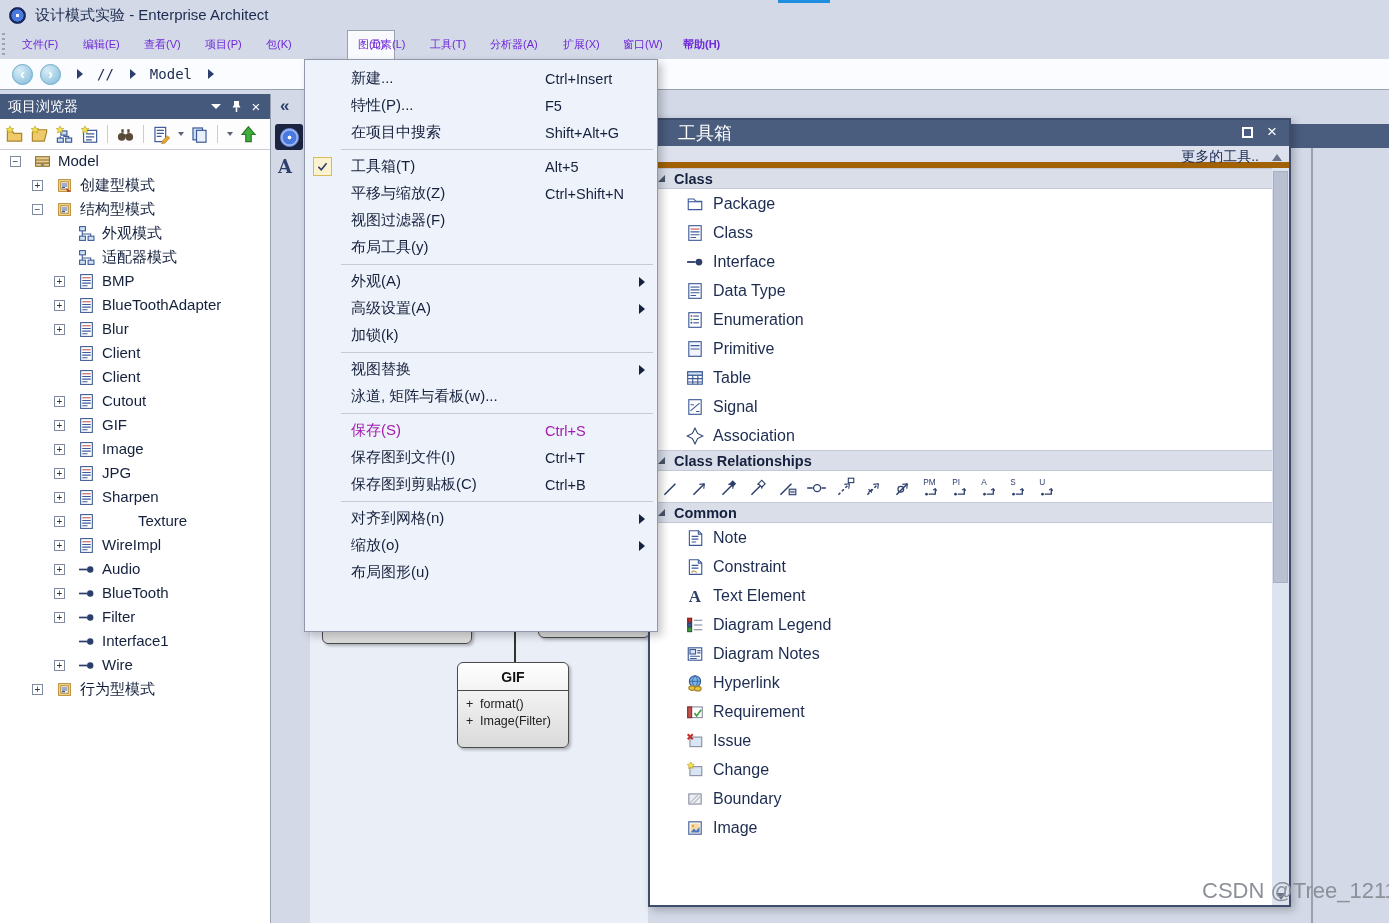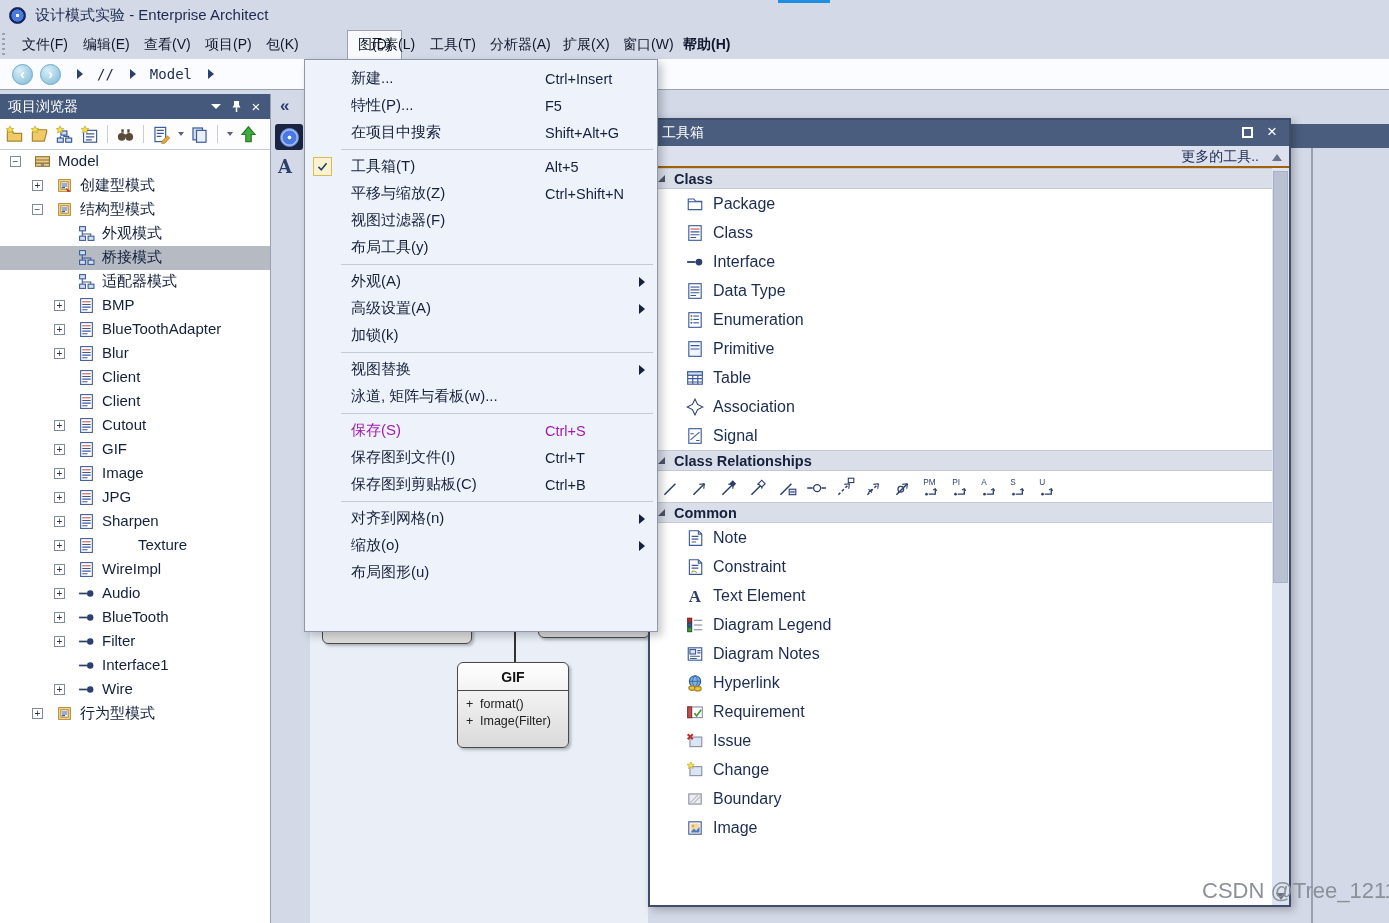--- a/index.html
+++ b/index.html
@@ -9,21 +9,21 @@
 
   
   #titlebar { left:0; top:0; width:1389px; height:30px; background:#d3d9e7; display:flex; align-items:center; }
   #app-logo { width:17px; height:17px; border-radius:50%; margin-left:9px;
     background:radial-gradient(circle at 50% 50%, #ffffff 0 15%, #4a7ae0 18% 55%, #16275a 60% 100%); border:1px solid #16275a; }
   #app-title { margin-left:9px; font-size:15px; color:#1b2a4e; }
   #top-accent { left:778px; top:0; width:52px; height:3px; }
 
   
   #menubar { left:0; top:30px; width:1389px; height:29px; background:#d3d9e7; }
-  .menu-root { position:absolute; top:0; height:29px; line-height:29px; padding:0 10px; font-size:14px; color:#0f172a; cursor:default; }
+  .menu-root { position:absolute; top:0; height:29px; line-height:29px; padding:0 10px; font-size:11px; color:#6d28d9; cursor:default; }
   .menu-root.open { background:#f8fafd; border:1px solid #9aa2b2; border-bottom:none; line-height:27px;margin-left:44px; }
   #drag-dots { left:2px; top:33px; width:5px; height:22px;
     background:repeating-linear-gradient(#9aa2b4 0 2px, transparent 2px 5px); width:3px; }
 
   
   #toolbar { left:0; top:59px; width:1389px; height:31px; background:#fbfcff; border-bottom:1px solid #9aa2b2; display:flex; align-items:center; }
   .navbtn { width:21px; height:21px; border-radius:50%; border:1px solid #69a8c8; color:#fff; font-weight:bold;
     background:radial-gradient(circle at 35% 30%, #d8eef8, #7fb8d8); display:flex; align-items:center; justify-content:center; font-size:14px; }
   #nav-back { margin-left:12px; } #nav-fwd { margin-left:7px; }
   .tri-r { width:0; height:0; border-left:6px solid #2c3e6b; border-top:5px solid transparent; border-bottom:5px solid transparent; display:inline-block; }
@@ -61,24 +61,24 @@
   #connector { position:absolute; width:1.5px; background:#333; }
   #gif-box { display:flex; flex-direction:column; }
   #gif-title { height:28px; border-bottom:1px solid #4a4a4a; display:flex; align-items:center; justify-content:center; font-weight:bold; font-size:14px; color:#111; }
   #gif-members { padding:5px 0 0 8px; }
   .member { font-size:12.5px; color:#222; line-height:17px; display:flex; }
   .member .vis { width:14px; }
 
   
   #toolbox { left:648px; top:118px; width:643px; height:789px; border:2px solid #3d4d6b; background:#fff; z-index:30; box-shadow:3px 3px 8px rgba(0,0,0,.25); }
   #tb-titlebar { height:26px; background:#4a5d7e; position:relative; display:flex; align-items:center; }
-  #tb-title { color:#fff; font-size:14px; margin-left:12px; }
+  #tb-title { color:#fff; font-size:18px; margin-left:28px; }
   #tb-max { position:absolute; right:36px; top:7px; width:11px; height:11px; border:2px solid #fff; }
   #tb-close { position:absolute; right:12px; top:2px; color:#fff; font-size:17px; }
-  #tb-more { height:22px; background:#dce1ed; border-bottom:2px solid #a16207; position:relative;text-align:center; }
+  #tb-more { height:22px; background:#dce1ed; border-bottom:6px solid #a16207; position:relative;text-align:center; }
   #tb-more-label { position:absolute; right:30px; top:2px; font-size:14px; color:#1c2b50; }
   #tb-scroll-up { position:absolute; right:7px; top:8px; width:0; height:0; border-bottom:7px solid #6a7388; border-left:5px solid transparent; border-right:5px solid transparent; }
   #tb-content { position:relative; height:737px; background:#fff; overflow:hidden; }
   #tb-scrollbar { position:absolute; right:0; top:0; width:17px; height:737px; background:#dde3ef; }
   #tb-thumb { position:absolute; left:1px; top:3px; width:15px; height:412px; background:#b9c0d2; border:1px solid #a8b0c4; }
   #tb-scroll-down { position:absolute; left:4px; bottom:5px; width:0; height:0; border-top:7px solid #6a7388; border-left:5px solid transparent; border-right:5px solid transparent; }
   .tb-section-h { height:21px; background:#d9dee9; border-bottom:1px solid #c2c8d6; border-top:1px solid #c2c8d6; position:relative; display:flex; align-items:center; }
   .sec-tri { width:0; height:0; border-bottom:7px solid #4a5568; border-left:7px solid transparent; margin-left:8px; }
   .tb-section-h b { margin-left:9px; font-size:14.5px; color:#16213d; }
   .tb-item { height:29px; display:flex; align-items:center; }
@@ -279,31 +279,20 @@
         <span class="tree-ico" style="left: 78px;"><svg width="100%" height="100%" viewBox="0 0 16 16" fill="none">
             <path d="M4 5.5v3h8v2M4 8.5v2" stroke="#3c5a96"></path>
             <g fill="#cfe0f5" stroke="#3c5a96">
               <rect x="1.5" y="1.5" width="5.5" height="4"></rect>
               <rect x="1.5" y="10.5" width="5.5" height="4"></rect>
               <rect x="9.5" y="10.5" width="5.5" height="4"></rect>
             </g>
           </svg></span>
         <span class="tree-lbl" style="left: 102px;">外观模式</span>
       </div>
-      <div class="tree-row selected">
-        <span class="tree-ico" style="left: 78px;"><svg width="100%" height="100%" viewBox="0 0 16 16" fill="none">
-            <path d="M4 5.5v3h8v2M4 8.5v2" stroke="#3c5a96"></path>
-            <g fill="#cfe0f5" stroke="#3c5a96">
-              <rect x="1.5" y="1.5" width="5.5" height="4"></rect>
-              <rect x="1.5" y="10.5" width="5.5" height="4"></rect>
-              <rect x="9.5" y="10.5" width="5.5" height="4"></rect>
-            </g>
-          </svg></span>
-        <span class="tree-lbl" style="left: 102px;">桥接模式</span>
-      </div>
       <div class="tree-row">
         <span class="tree-ico" style="left: 78px;"><svg width="100%" height="100%" viewBox="0 0 16 16" fill="none">
             <path d="M4 5.5v3h8v2M4 8.5v2" stroke="#3c5a96"></path>
             <g fill="#cfe0f5" stroke="#3c5a96">
               <rect x="1.5" y="1.5" width="5.5" height="4"></rect>
               <rect x="1.5" y="10.5" width="5.5" height="4"></rect>
               <rect x="9.5" y="10.5" width="5.5" height="4"></rect>
             </g>
           </svg></span>
         <span class="tree-lbl" style="left: 102px;">适配器模式</span>
@@ -533,31 +522,31 @@
         <div class="tb-item">
           <span class="ico"><svg width="100%" height="100%" viewBox="0 0 16 16" fill="none">
               <rect x="1.5" y="2.5" width="13" height="11" fill="#fff" stroke="#3c5a96"></rect>
               <path d="M1.5 5.5h13M1.5 8.5h13M1.5 11.5h13M6 2.5v11M10.5 2.5v11" stroke="#3c5a96"></path>
               <rect x="1.5" y="2.5" width="13" height="3" fill="#cfe0f5" stroke="#3c5a96"></rect>
             </svg></span>
           <span class="lbl">Table</span>
         </div>
         <div class="tb-item">
           <span class="ico"><svg width="100%" height="100%" viewBox="0 0 16 16" fill="none">
-              <path d="M8 1l2.3 4.7L15 8l-4.7 2.3L8 15l-2.3-4.7L1 8l4.7-2.3z" fill="#fff" stroke="#2c3e6b"></path>
-            </svg></span>
-          <span class="lbl">Association</span>
-        </div>
-        <div class="tb-item">
-          <span class="ico"><svg width="100%" height="100%" viewBox="0 0 16 16" fill="none">
               <rect x="2.5" y="1.5" width="11" height="13" fill="#fff" stroke="#3c5a96"></rect>
               <path d="M4 11.5l8-7" stroke="#3c5a96"></path>
               <path d="M4 6h3M9 12h3" stroke="#3c5a96"></path>
             </svg></span>
           <span class="lbl">Signal</span>
+        </div>
+        <div class="tb-item">
+          <span class="ico"><svg width="100%" height="100%" viewBox="0 0 16 16" fill="none">
+              <path d="M8 1l2.3 4.7L15 8l-4.7 2.3L8 15l-2.3-4.7L1 8l4.7-2.3z" fill="#fff" stroke="#2c3e6b"></path>
+            </svg></span>
+          <span class="lbl">Association</span>
         </div>
         <div class="tb-section-h">
           <span class="sec-tri"></span>
           <b>Class Relationships</b>
         </div>
         <div id="rel-row">
           <span class="rel-ico"><svg width="100%" height="100%" viewBox="0 0 20 20" fill="none">
               <path d="M4 17L14 7" stroke="#2c3e6b" stroke-width="1.4"></path>
             </svg></span>
           <span class="rel-ico"><svg width="100%" height="100%" viewBox="0 0 20 20" fill="none">

